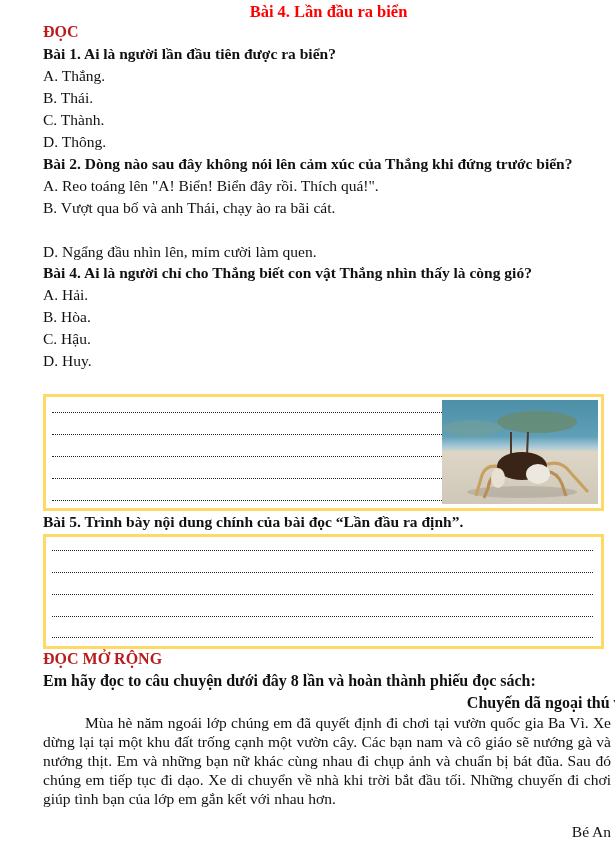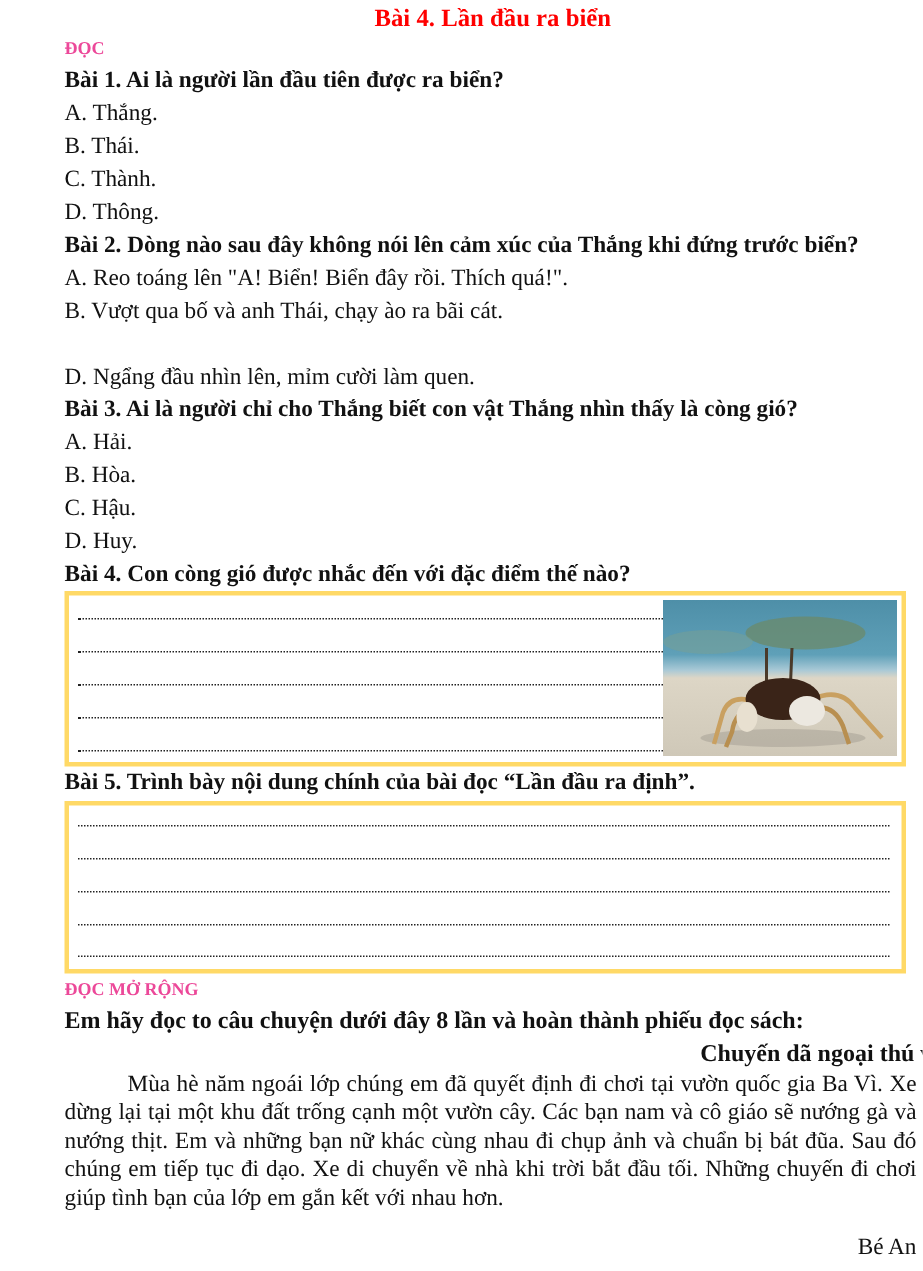--- a/index.html
+++ b/index.html
@@ -7,22 +7,22 @@
       width: 615px; height: 847px; overflow: hidden; position: relative;
       font-family: "Liberation Serif", "DejaVu Serif", serif;
       color: #111111; font-size: 15.5px;
     }
     .page { position: absolute; left: 0; top: 0; width: 615px; height: 650px; margin-left: 31px; }
     .title {
       position: absolute; left: 0; top: 2px; width: 595px; text-align: center;
       color: #ff0000; font-weight: bold; font-size: 16.5px; line-height: 20px;
     }
     .section-head {
-      position: absolute; left: 12px; color: #ec4899; font-weight: bold;
-      font-size: 12px; line-height: 20px;
+      position: absolute; left: 12px; color: #b91c1c; font-weight: bold;
+      font-size: 16px; line-height: 20px;
     }
     .line {
       position: absolute; left: 12px; line-height: 20px; white-space: nowrap;
     }
     .q { font-weight: bold; }
     .box {
       position: absolute; left: 12px; width: 561px;
       border: 3px solid #ffd966; box-sizing: border-box; background: #fff;
     }
     .dots {
@@ -66,32 +66,28 @@
 
   <div class="line q" style="top:154px">
     <span>Bài 2.</span>
     <span>Dòng nào sau đây không nói lên cảm xúc của Thắng khi đứng trước biển?</span>
   </div>
   <div class="line" style="top:176px">A. Reo toáng lên "A! Biển! Biển đây rồi. Thích quá!".</div>
   <div class="line" style="top:198px">B. Vượt qua bố và anh Thái, chạy ào ra bãi cát.</div>
   <div class="line" style="top:242px">D. Ngẩng đầu nhìn lên, mỉm cười làm quen.</div>
 
   <div class="line q" style="top:263px">
-    <span>Bài 3.</span>
+    <span>Bài 4.</span>
     <span>Ai là người chỉ cho Thắng biết con vật Thắng nhìn thấy là còng gió?</span>
   </div>
   <div class="line" style="top:285px">A. Hải.</div>
   <div class="line" style="top:307px">B. Hòa.</div>
   <div class="line" style="top:329px">C. Hậu.</div>
   <div class="line" style="top:351px">D. Huy.</div>
 
-  <div class="line q" style="top:373px">
-    <span>Bài 4.</span>
-    <span>Con còng gió được nhắc đến với đặc điểm thế nào?</span>
-  </div>
   <div class="box" style="top:394px; height:117px">
     <div class="dots" style="top:15px; width:400px"></div>
     <div class="dots" style="top:37px; width:400px"></div>
     <div class="dots" style="top:59px; width:400px"></div>
     <div class="dots" style="top:81px; width:400px"></div>
     <div class="dots" style="top:103px; width:400px"></div>
     <div class="crab">
       <svg width="156" height="104" viewBox="0 0 156 104" xmlns="http://www.w3.org/2000/svg">
         <defs>
           <linearGradient id="sky" x1="0" y1="0" x2="0" y2="1">

